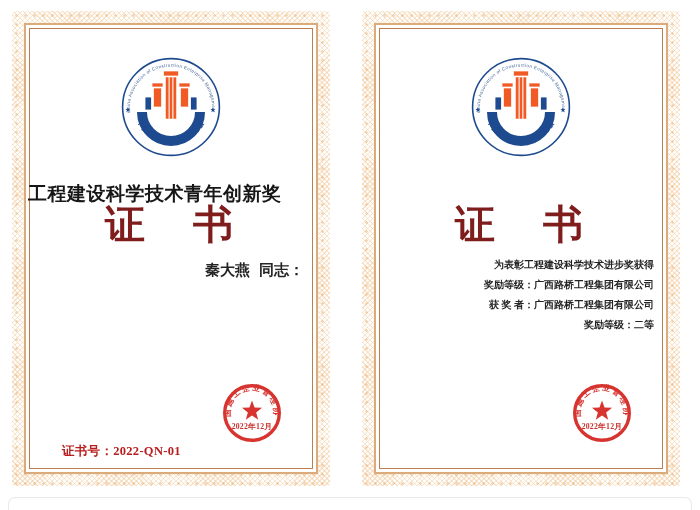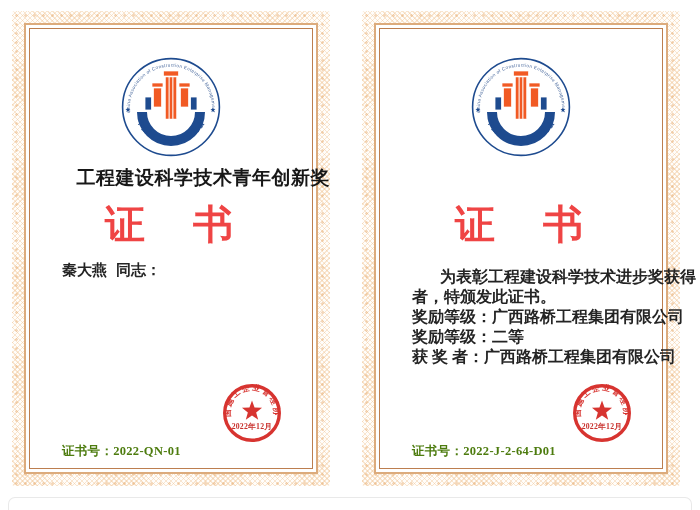--- a/index.html
+++ b/index.html
@@ -20,41 +20,41 @@
     background-size:9px 9px,auto,auto;
   }
   .whitebox{
     position:absolute;inset:17px;background:#ffffff;
     border:1px solid #bc7e4f;
     box-shadow:0 0 0 3px #ffffff, 0 0 0 5px #dcab7c;
   }
   .content{position:absolute;inset:0;}
   .logo{position:absolute;top:46px;left:50%;width:100px;height:100px;margin-left:-50px;}
   .award-title{
-    position:absolute;top:154px;left:0;right:0;margin:0;text-align:right;
+    position:absolute;top:154px;left:0;right:0;margin:16px;text-align:left;
     font-size:19px;font-weight:bold;color:#171717;letter-spacing:.5px;white-space:nowrap;
   }
   .cert-word{
     position:absolute;top:186px;left:0;right:0;text-align:center;
-    font-size:40px;font-weight:bold;color:#ef4444;letter-spacing:4px;
+    font-size:40px;font-weight:bold;color:#7f1d1d;letter-spacing:4px;
   }
   .body{
-    position:absolute;left:50px;right:26px;color:#242424;font-weight:600;
+    position:absolute;left:50px;right:26px;color:#242424;font-weight:600;text-align:right;
   }
   .body-left{top:248px;font-size:15px;line-height:23px;}
-  .body-right{top:256px;font-size:16px;line-height:20px;}
+  .body-right{top:244px;font-size:10px;line-height:20px;}
   .bline{white-space:nowrap;}
   .ind-l{padding-left:41px;}
   .ind-r{padding-left:28px;}
   .ind-wrap{padding-left:54px;}
   .rname{margin-right:9px;}
   .seal{position:absolute;left:209px;top:371px;width:62px;height:62px;opacity:.92;}
   .certno{
     position:absolute;left:50px;top:432px;font-size:12.5px;font-weight:bold;
-    color:#4d7c0f;letter-spacing:.3px;white-space:nowrap;
+    color:#b91c1c;letter-spacing:.3px;white-space:nowrap;
   }
   .bottom-edge{
     position:absolute;left:8px;width:682px;top:497px;height:13px;
     border:1px solid #e9e9e9;border-bottom:none;border-radius:7px 7px 0 0;background:transparent;
   }
   svg{display:block;width:100%;height:100%;}
   .logo-en{font-size:4.6px;letter-spacing:.35px;fill:#4a6a9e;font-family:"Liberation Sans","DejaVu Sans",sans-serif;}
   .logo-cn{font-size:6.8px;letter-spacing:1.6px;font-weight:bold;fill:#1e4b8f;}
   .logo-star{font-size:6.5px;fill:#1e4b8f;}
   .seal-ring-text{font-size:12.5px;letter-spacing:3.2px;font-weight:bold;fill:#d4231f;}
@@ -147,36 +147,34 @@
             <rect x="52.1" y="20" width="3.4" height="42" fill="#f15a24" stroke="#ffffff" stroke-width="0.5"></rect>
           </g>
           <text class="logo-cn"><textPath href="#l2bot" startOffset="50%" text-anchor="middle">中国施工企业管理协会</textPath></text>
         </svg>
       </div>
 
       <div class="cert-word">证　书</div>
 
       <div class="body body-right">
         <div class="bline ind-r">为表彰工程建设科学技术进步奖获得</div>
-        <div class="bline">者，特颁发此证书。</div>
         <div class="bline"><span>奖励等级：</span><span>广西路桥工程集团有限公司</span></div>
+        <div class="bline"><span>获 奖 者：</span><span>广西路桥工程集团有限公司</span></div>
         <div class="bline"><span>奖励等级：</span><span>二等</span></div>
-        <div class="bline"><span>获 奖 者：</span><span>广西路桥工程集团有限公司</span></div>
       </div>
 
       <div class="seal">
         <svg viewBox="0 0 100 100">
           <defs>
               <path id="s2ring" d="M 17 60 A 35 35 0 1 1 83 60" fill="none"></path>
             </defs>
           <circle cx="50" cy="50" r="44" fill="none" stroke="#d4231f" stroke-width="5.5"></circle>
           <text class="seal-ring-text"><textPath href="#s2ring" startOffset="50%" text-anchor="middle">中国施工企业管理协会</textPath></text>
           <polygon fill="#d4231f" points="50,30 54.1,41.3 66.2,41.7 56.7,49.2 60,60.8 50,54 40,60.8 43.3,49.2 33.8,41.7 45.9,41.3"></polygon>
           <text class="seal-date" x="50" y="75" text-anchor="middle">2022年12月</text>
         </svg>
       </div>
 
-      <div class="certno"><span>证书号：</span><span>2022-J-2-64-D01</span></div>
     </div>
   </section>
 
   <div class="bottom-edge"></div>
 </div>
 
 </body></html>

